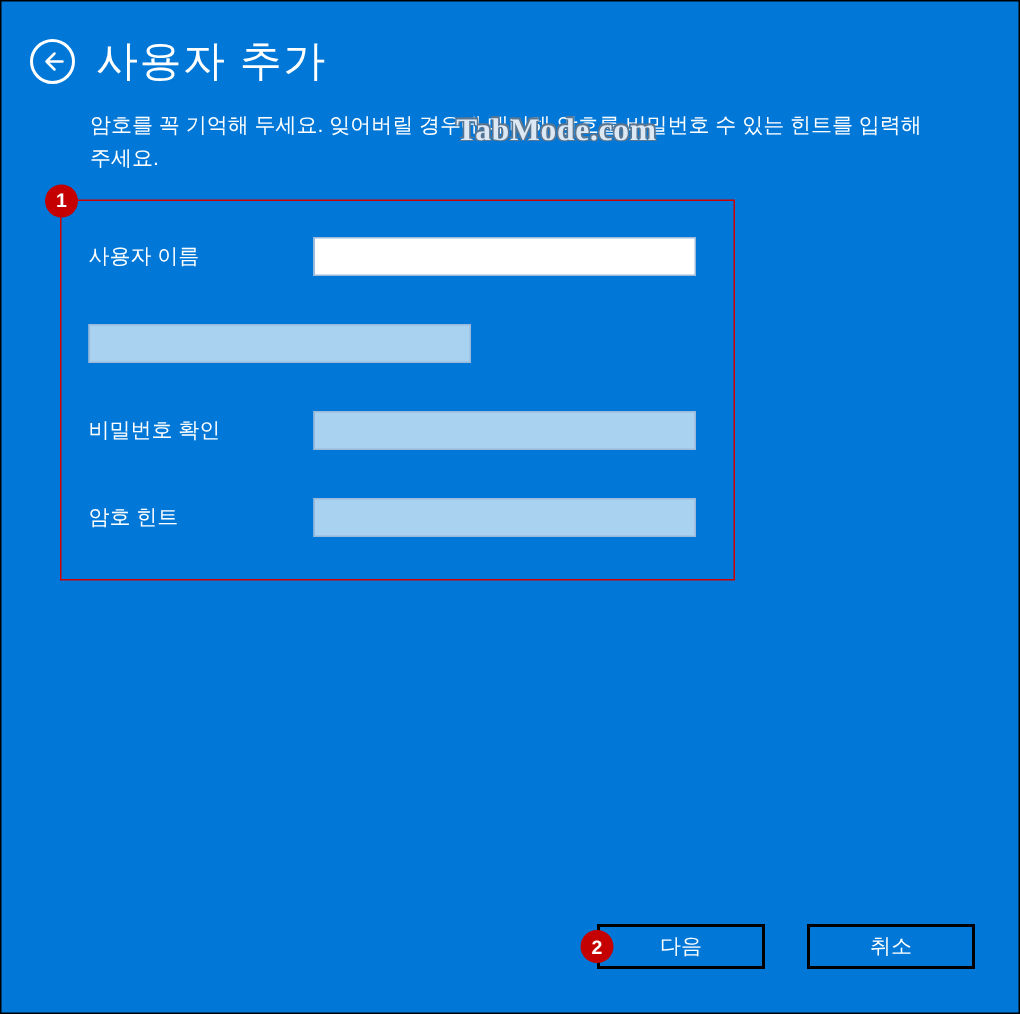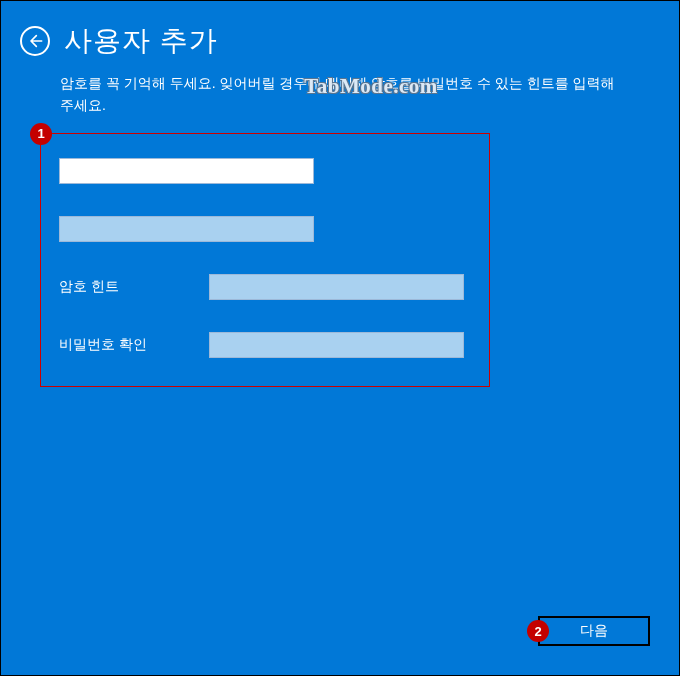--- a/index.html
+++ b/index.html
@@ -177,36 +177,38 @@
 </div>
 
 <div class="description">암호를 꼭 기억해 두세요. 잊어버릴 경우에 대비해 암호를 비밀번호 수 있는 힌트를 입력해 주세요.</div>
 
 <div class="watermark">TabMode.com</div>
 
 <div class="form-zone">
   <div class="annotation-1">1</div>
 
   <div class="form-row">
+    <div class="form-label">사용자 이름</div>
     <input class="text-input focused" type="text" autofocus="" value="" style="">
   </div>
 
   <div class="form-row">
+    <input class="text-input dimmed" type="password" value="" style="">
+  </div>
+
+  <div class="form-row">
+    <div class="form-label">비밀번호 확인</div>
     <input class="text-input dimmed" type="password" value="" style="">
   </div>
 
   <div class="form-row">
     <div class="form-label">암호 힌트</div>
     <input class="text-input dimmed" type="text" value="" style="">
-  </div>
-
-  <div class="form-row">
-    <div class="form-label">비밀번호 확인</div>
-    <input class="text-input dimmed" type="password" value="" style="">
   </div>
 </div>
 
 <div class="button-bar">
   <div class="btn-wrap">
     <div class="annotation-2">2</div>
     <button class="btn">다음</button>
   </div>
+  <button class="btn">취소</button>
 </div>
 
 </body></html>

